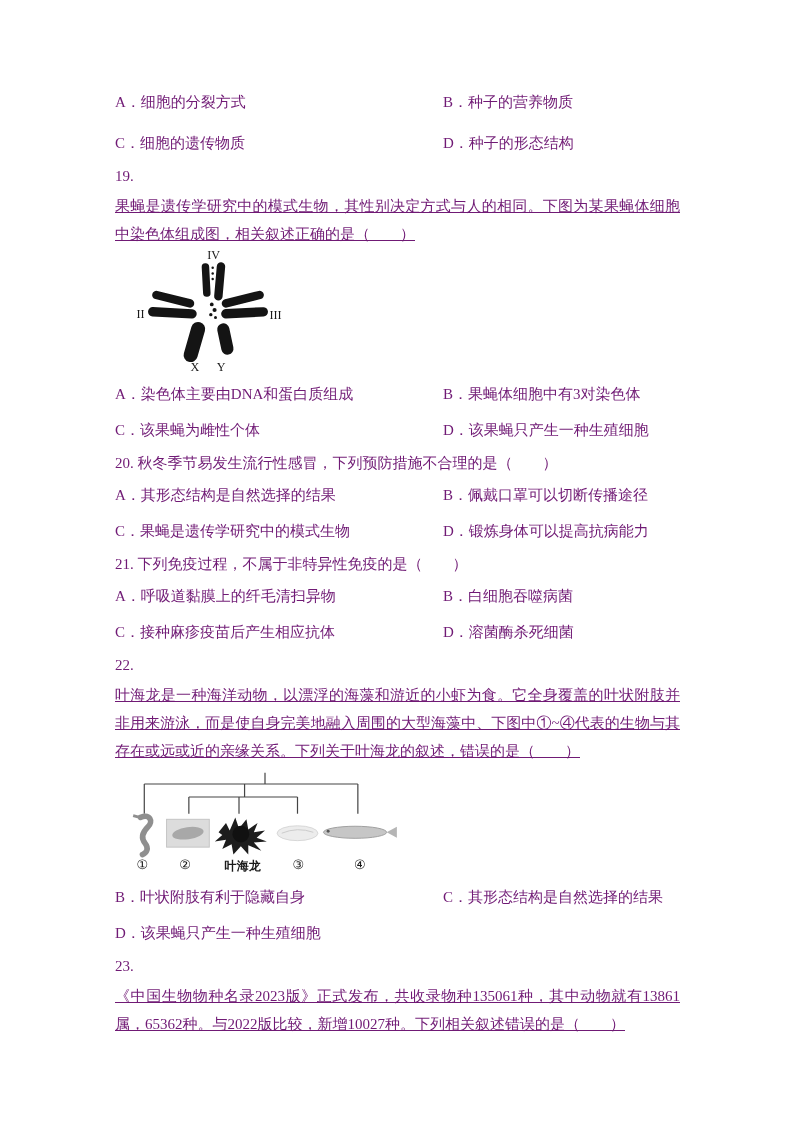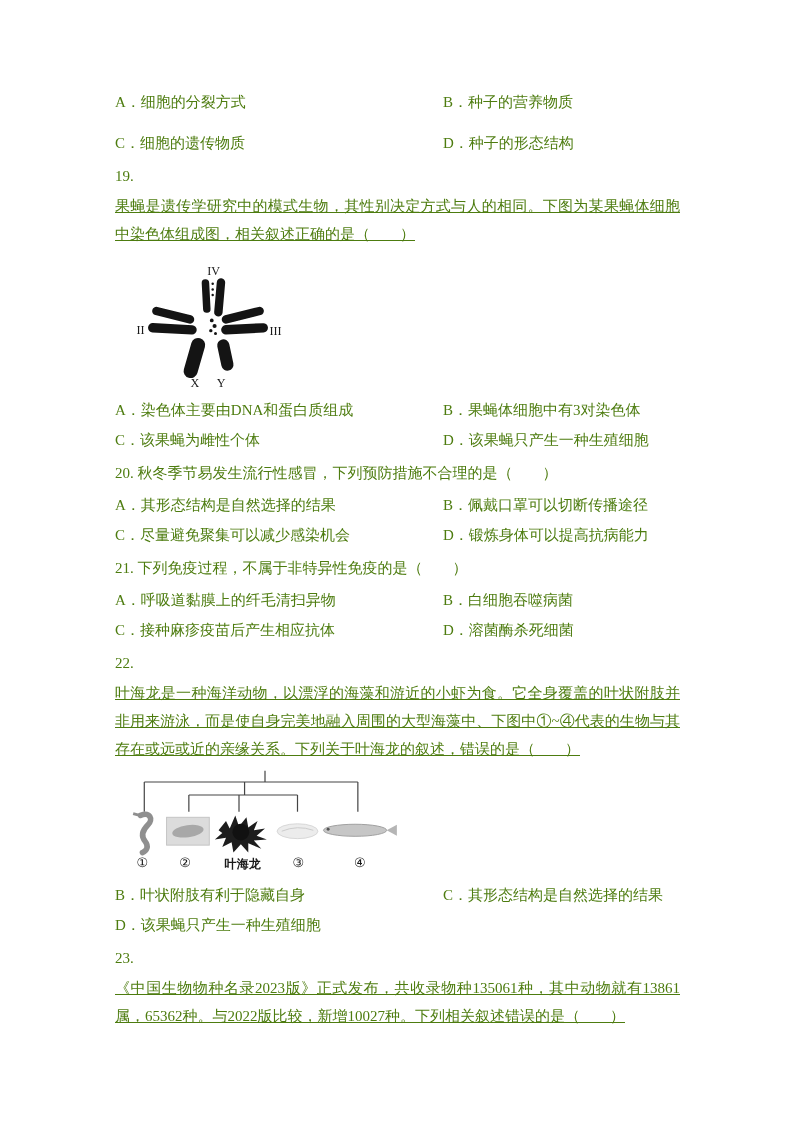--- a/index.html
+++ b/index.html
@@ -3,29 +3,29 @@
 <meta charset="utf-8">
 <style>
   html,body{margin:0;padding:0;background:#ffffff;}
   .page{
     position:relative;
     width:794px;height:1123px;
     background:#ffffff;
     box-sizing:border-box;
     padding:88px 114px 36px 115px;
     font-family:"Liberation Serif","DejaVu Serif",serif;
-    font-size:15px;color:#4d7c0f;
+    font-size:15px;color:#701a75;
     overflow:hidden;
   }
   .qnum{line-height:28px;margin-top:5px;}
   .stem{line-height:28px;margin-top:2px;text-align:justify;text-decoration:underline;}
-  .opt-grid{display:grid;grid-template-columns:328px 1fr;row-gap:2px;margin-top:4px;}
+  .opt-grid{display:grid;grid-template-columns:328px 1fr;row-gap:8px;margin-top:4px;}
   .opt-grid.wide-gap{row-gap:13px;margin-top:0;}
   .opt{line-height:28px;white-space:nowrap;}
-  .fig{margin:16px 0 2px 18px;text-decoration:underline;}
+  .fig{margin:0 0 2px 18px;text-decoration:underline;}
   .fig-tree{margin:6px 0 2px 0;}
   svg text{font-family:"Liberation Serif","DejaVu Serif",serif;fill:#1a1a1a;}
 </style>
 </head>
 <body>
 
 <div class="page">
 
   <section>
     <div class="opt-grid wide-gap">
@@ -86,21 +86,21 @@
       <div class="opt">C．该果蝇为雌性个体</div>
       <div class="opt">D．该果蝇只产生一种生殖细胞</div>
     </div>
   </section>
 
   <section>
     <div class="qnum">20. 秋冬季节易发生流行性感冒，下列预防措施不合理的是（　　）</div>
     <div class="opt-grid">
       <div class="opt">A．其形态结构是自然选择的结果</div>
       <div class="opt">B．佩戴口罩可以切断传播途径</div>
-      <div class="opt">C．尽量避免聚集可以减少感染机会</div>
+      <div class="opt">C．果蝇是遗传学研究中的模式生物</div>
       <div class="opt">D．锻炼身体可以提高抗病能力</div>
     </div>
   </section>
 
   <section>
     <div class="qnum">21. 下列免疫过程，不属于非特异性免疫的是（　　）</div>
     <div class="opt-grid">
       <div class="opt">A．呼吸道黏膜上的纤毛清扫异物</div>
       <div class="opt">B．白细胞吞噬病菌</div>
       <div class="opt">C．接种麻疹疫苗后产生相应抗体</div>

